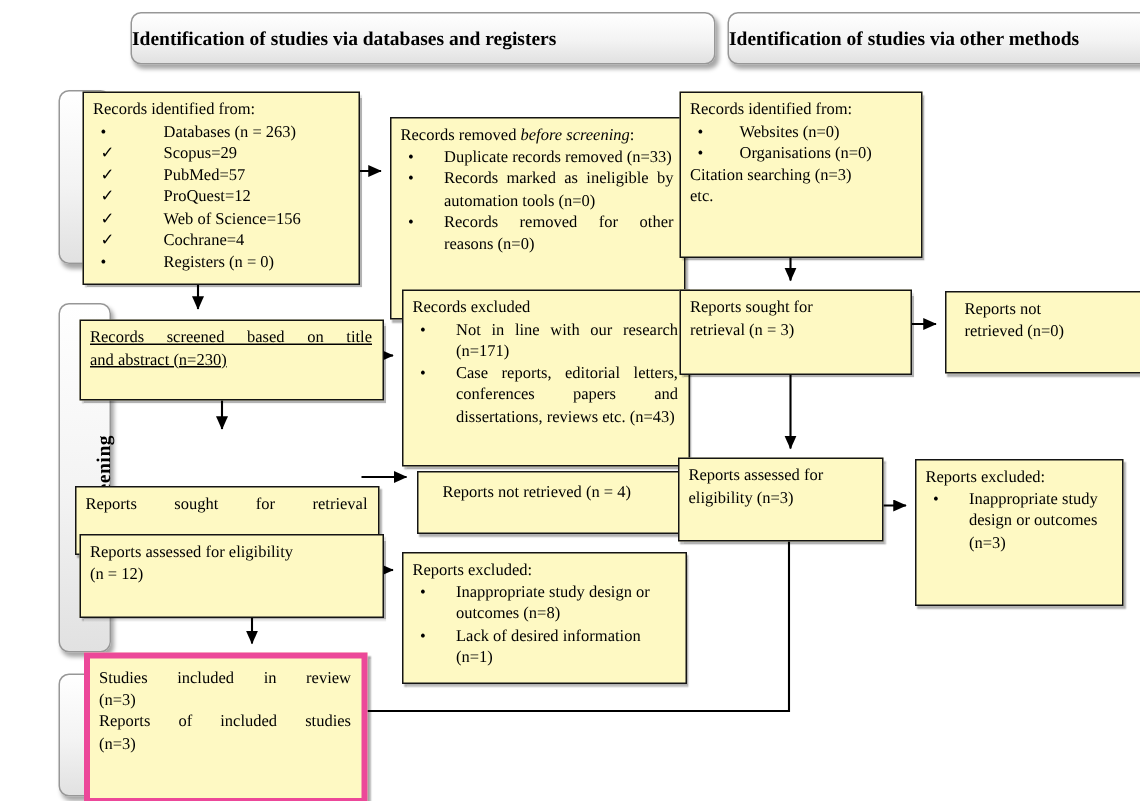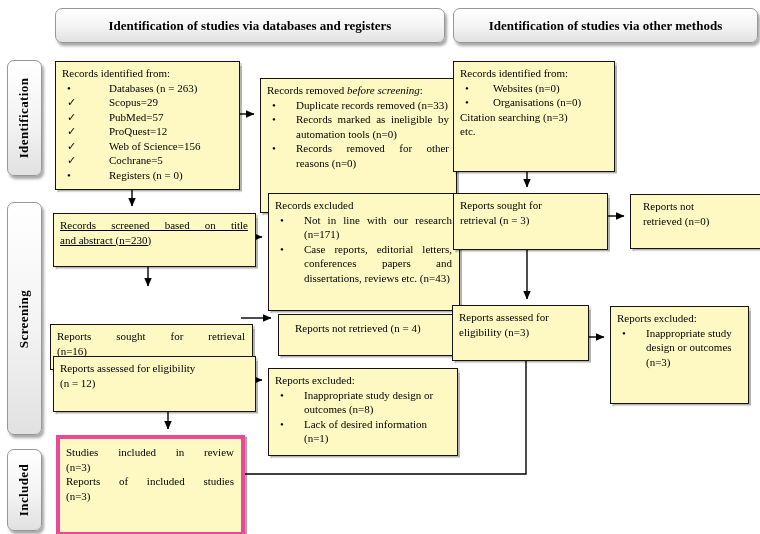--- a/index.html
+++ b/index.html
@@ -4,22 +4,22 @@
 <style>
   html,body{margin:0;padding:0;background:#fff;}
   body{width:760px;height:534px;position:relative;overflow:hidden;
        font-family:"Liberation Serif","DejaVu Serif",serif;color:#000;}
   .stage{position:absolute;left:0;top:0;width:760px;height:534px;}
   svg.arrows{position:absolute;left:0;top:0;z-index:1;}
   
   .banner{position:absolute;border:1px solid #979797;border-radius:7px;
           background:linear-gradient(180deg,#ffffff 0%,#f3f3f3 55%,#e1e1e1 100%);
           box-shadow:2px 3px 3px rgba(0,0,0,.35);
-          display:flex;align-items:center;justify-content:center;
-          font-weight:bold;z-index:2;}
+          display:flex;align-items:center;
+          font-weight:bold;z-index:2;margin-left:32px;}
   .hdr{font-size:13px;}
   .side span{transform:rotate(-90deg);white-space:nowrap;font-size:13px;
              font-weight:bold;letter-spacing:.4px;}
   
   .box{position:absolute;background:#fef9c3;border:1.4px solid #141414;
        box-shadow:1.5px 2px 1px rgba(0,0,0,.30);
        font-size:11px;line-height:14.5px;padding:4px 7px 3px 6px;z-index:2;}
   .box.thick{border:4px solid #ec4899;box-shadow:2px 2px 1px rgba(0,0,0,.35);}
   .justify{text-align:justify;}
   .stretch{text-align:justify;text-align-last:justify;}
@@ -93,40 +93,39 @@
         <div class="li">
           <span class="marker">✓</span>
           <span class="txt">ProQuest=12</span>
         </div>
         <div class="li">
           <span class="marker">✓</span>
           <span class="txt">Web of Science=156</span>
         </div>
         <div class="li">
           <span class="marker">✓</span>
-          <span class="txt">Cochrane=5</span>
+          <span class="txt">Cochrane=4</span>
         </div>
         <div class="li">
           <span class="marker">•</span>
           <span class="txt">Registers (n = 0)</span>
         </div>
       </div>
   </div>
 
   <div class="box" style="left:53px;top:213px;width:188px;height:45px;text-decoration:underline;">
     <div>
         <div class="stretch">Records screened based on title</div>
         <div>and abstract (n=230)</div>
       </div>
   </div>
 
   <div class="box" style="left:50px;top:292px;width:188px;height:37px;margin-top:32px;">
     <div>
         <div class="stretch">Reports sought for retrieval</div>
-        <div>(n=16)</div>
       </div>
   </div>
 
   <div class="box" style="left:53px;top:356px;width:188px;height:47px;">
     <div>
         <div>Reports assessed for eligibility</div>
         <div>(n = 12)</div>
       </div>
   </div>
 

